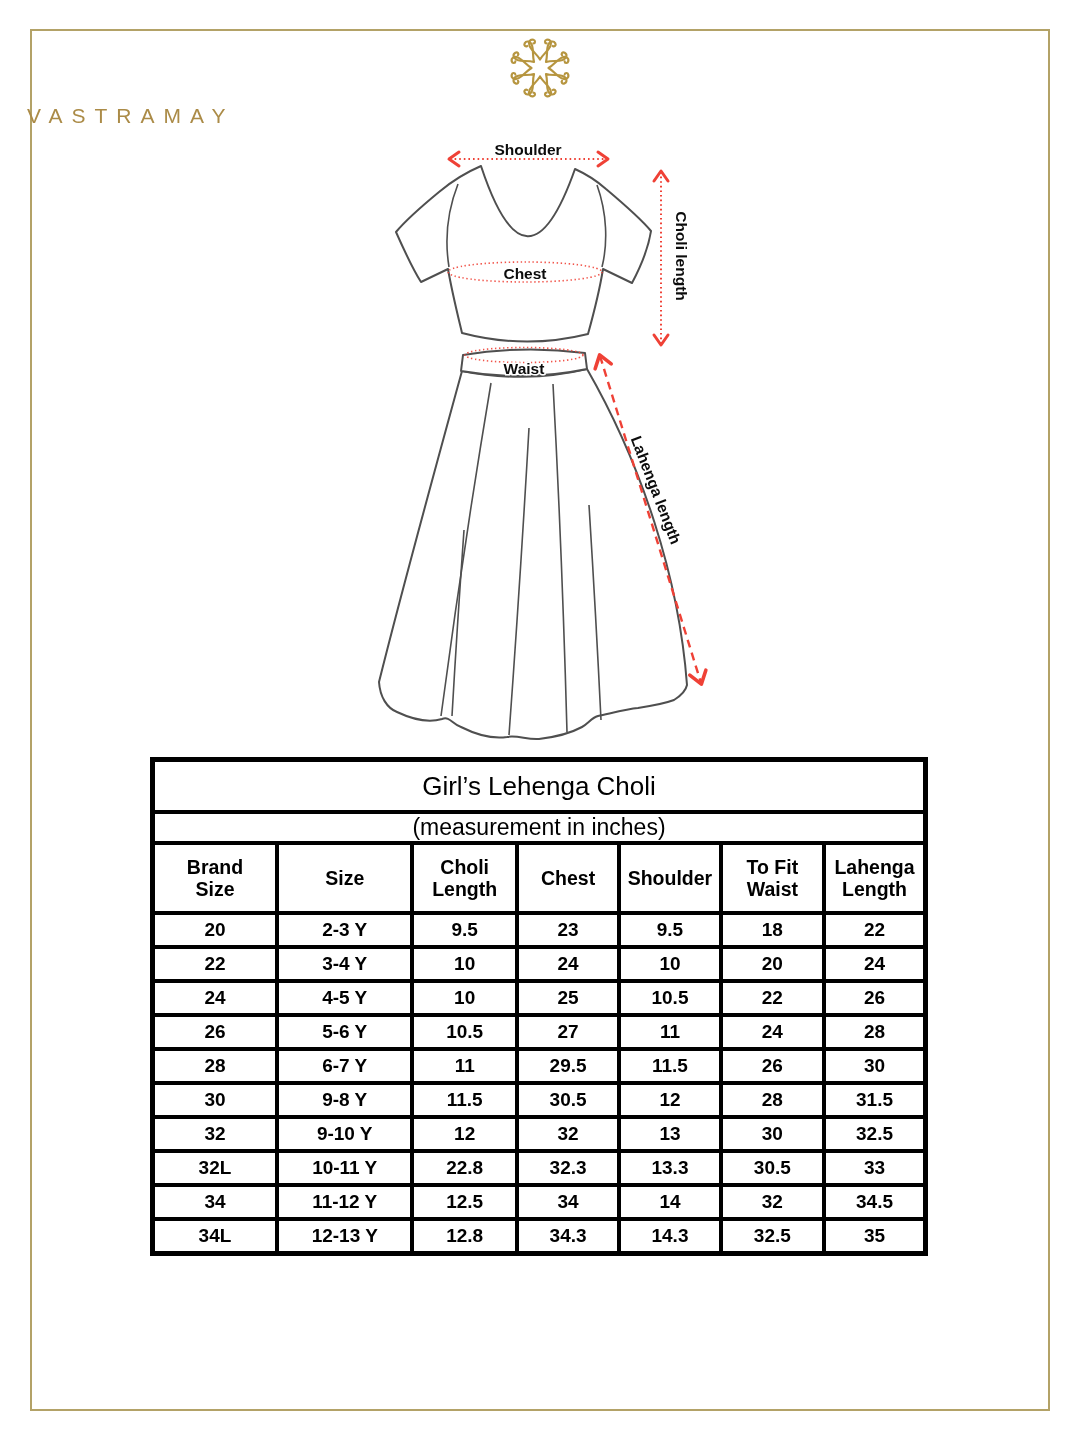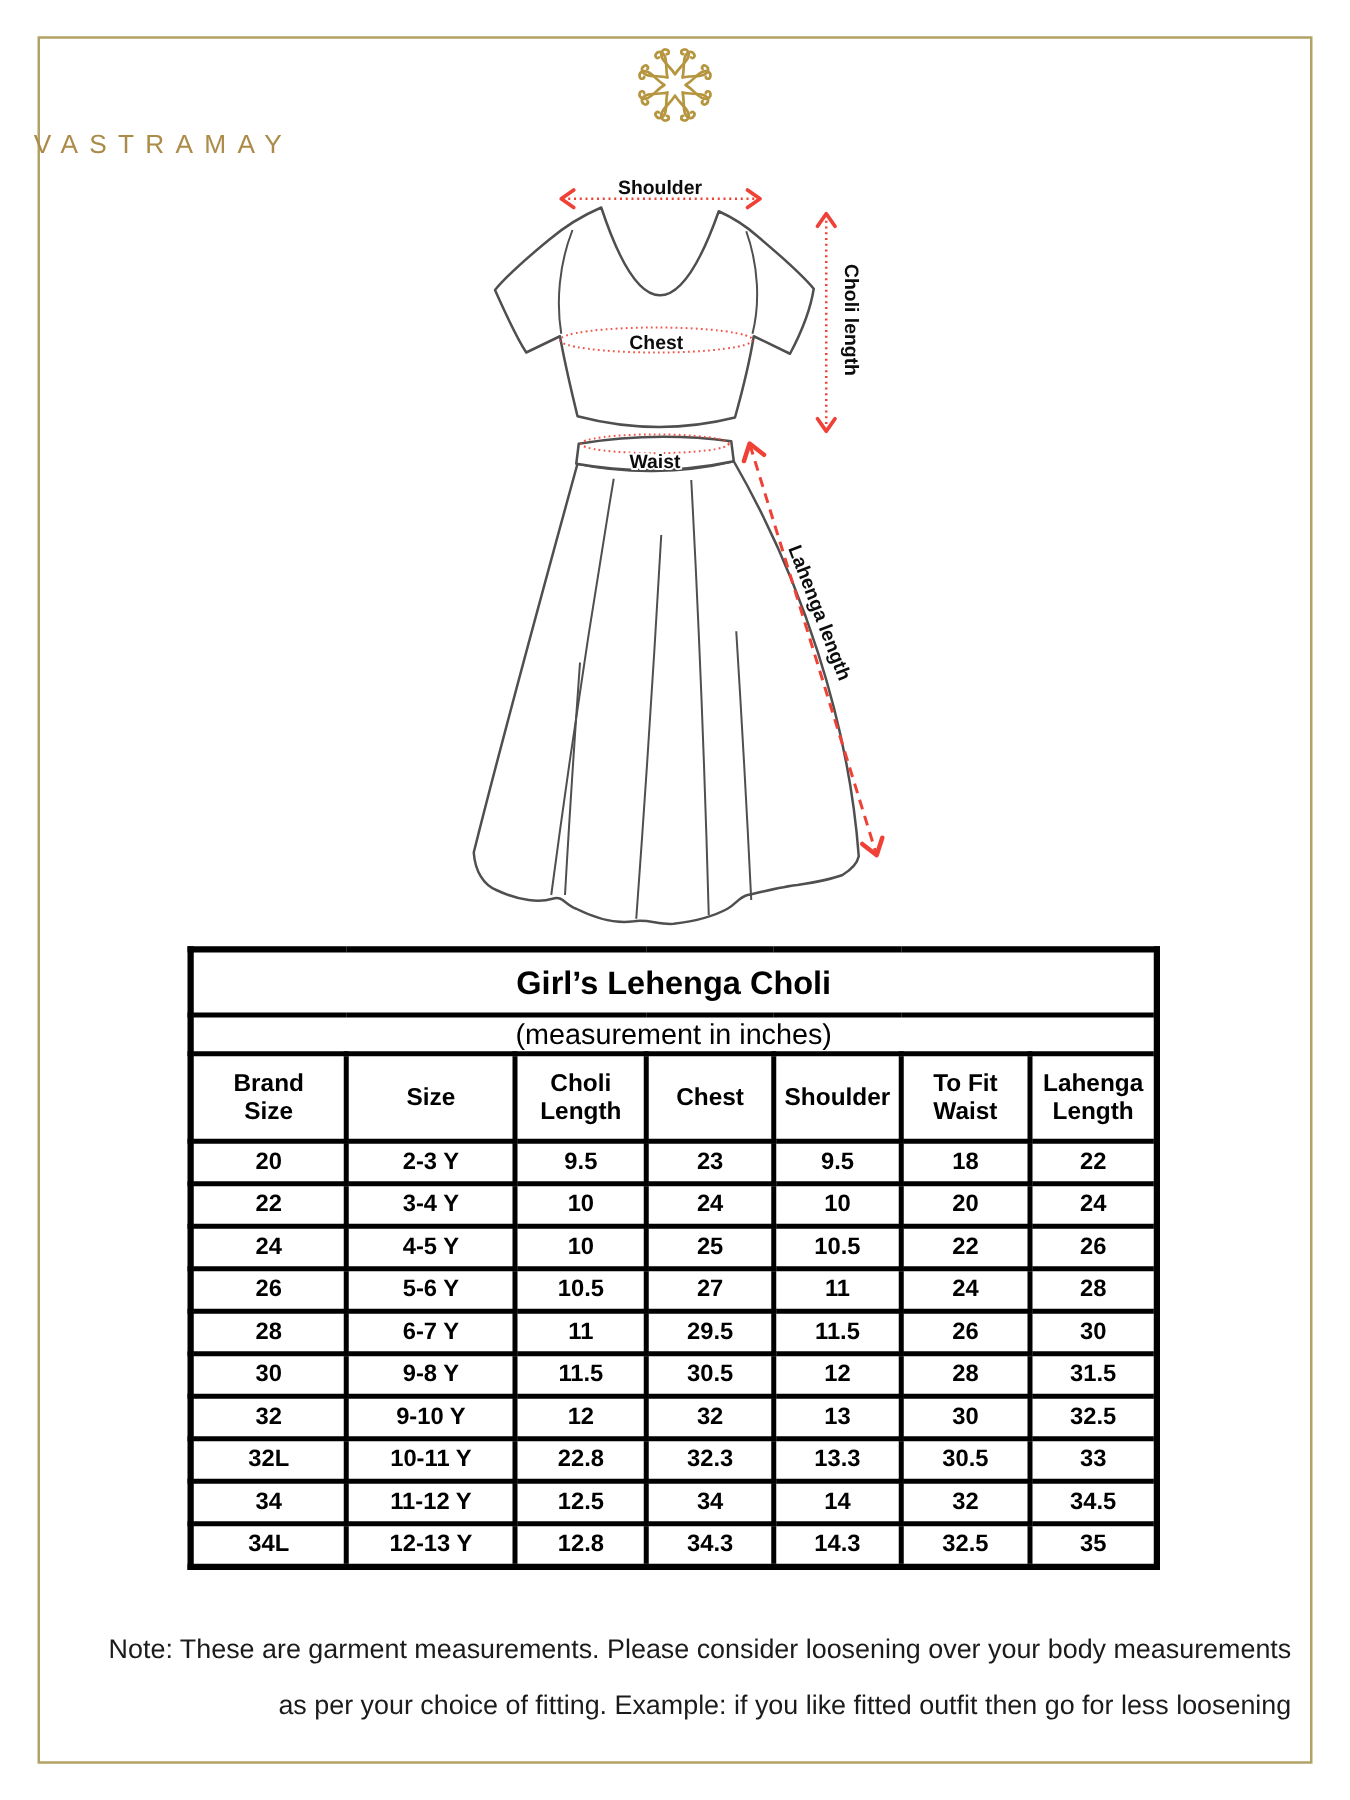--- a/index.html
+++ b/index.html
@@ -30,21 +30,21 @@
   }
   
   .table-wrap{position:absolute;left:150px;top:757px;width:780px;}
   table.sizetable{
     width:778px;border-collapse:collapse;table-layout:fixed;background:#fff;
     border:5px solid #000;
   }
   .sizetable td,.sizetable th{
     border:4px solid #000;text-align:center;vertical-align:middle;padding:0;color:#000;
   }
-  .title-cell{height:48px;font-size:26px;font-weight:700;}
+  .title-cell{height:48px;font-size:26px;font-weight:400;}
   .subtitle-cell{height:25px;font-size:23px;font-weight:400;}
   th.colhead{height:66px;font-size:19.5px;font-weight:700;}
   th.colhead span{display:block;line-height:1.15;}
   td.datacell{height:30px;font-size:19px;font-weight:700;}
   
   .note{
     position:absolute;left:47px;top:1297px;width:986px;text-align:right;
     font-size:21.5px;line-height:45px;color:#1b1b1b;
   }
   .note div{white-space:nowrap;}
@@ -281,18 +281,14 @@
             <td class="datacell">12.8</td>
             <td class="datacell">34.3</td>
             <td class="datacell">14.3</td>
             <td class="datacell">32.5</td>
             <td class="datacell">35</td>
           </tr>
         </tbody>
     </table>
   </div>
 
-  <div class="note">
-    <div>Note: These are garment measurements. Please consider loosening over your body measurements</div>
-    <div>as per your choice of fitting. Example: if you like fitted outfit then go for less loosening</div>
-  </div>
 
 </div>
 
 </body></html>

